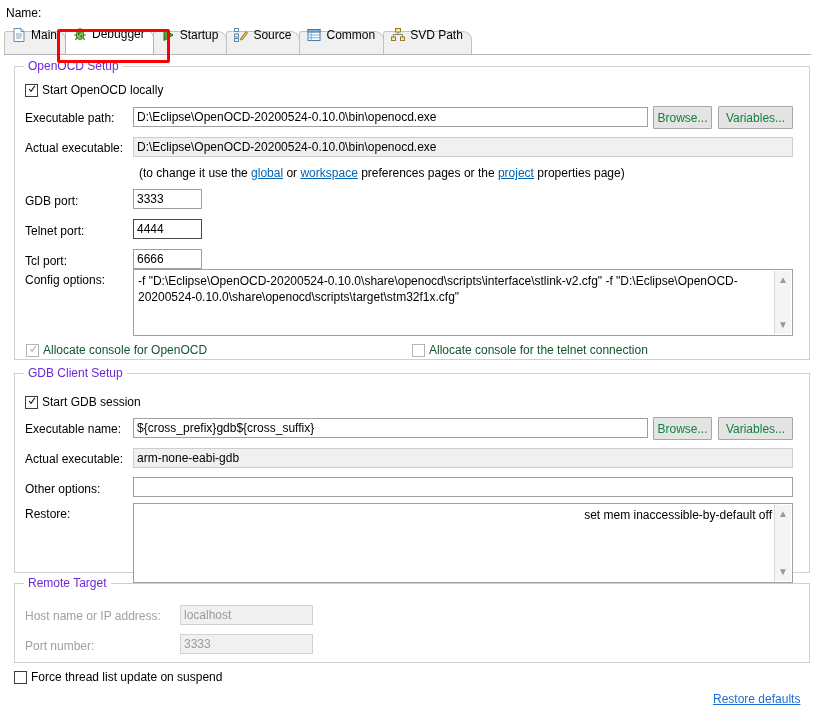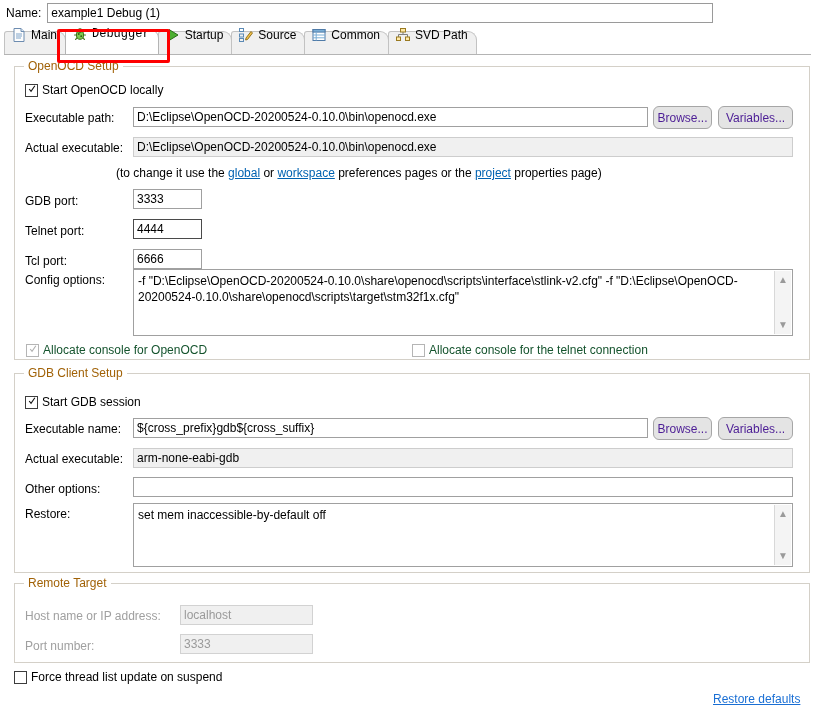--- a/index.html
+++ b/index.html
@@ -75,21 +75,20 @@
     position: relative;
     color: #000;
     white-space: nowrap;
   }
   .tab.active {
     background: #ffffff;
     height: 25px;
     border-color: #b4b4b4;
     z-index: 4;
     font-weight: normal;
-    font-family: Liberation Mono, monospace;
   }
   .tab .tico {
     width: 16px; height: 16px;
     display: inline-block;
     flex: 0 0 16px;
     position: relative;
   }
 
   
   .redbox {
@@ -106,21 +105,21 @@
     border: 1px solid #d4d0c8;
     box-sizing: border-box;
     background: transparent;
   }
   .group > .legend {
     position: absolute;
     top: -8px; left: 9px;
     background: #ffffff;
     padding: 0 4px;
     font-size: 12px;
-    color: #a16207;
+    color: #6d28d9;
     white-space: nowrap;
   }
 
   .lbl {
     position: absolute;
     font-size: 12px;
     color: #000;
     white-space: nowrap;
   }
   .lbl.dis { color: #a0a0a0; }
@@ -190,25 +189,25 @@
 
   
   .btn {
     position: absolute;
     box-sizing: border-box;
     height: 23px;
     border: 1px solid #a6a6a6;
     background: #e4e4e4;
     font-family: "Liberation Sans", sans-serif;
     font-size: 12px;
-    color: #4c1d95;
+    color: #15803d;
     display: flex;
     align-items: center;
     justify-content: center;
-    border-radius: 6px;
+    border-radius: 1px;
   }
 
   
   .cb {
     position: absolute;
     display: flex;
     align-items: center;
     gap: 4px;
     font-size: 12px;
     white-space: nowrap;
@@ -248,21 +247,20 @@
     color: #1a6fd4;
     text-decoration: underline;
     white-space: nowrap;
   }
 </style>
 </head>
 <body>
 
 <div class="name-row">
   <span class="name-label">Name:</span>
-  <input class="name-input" type="text" value="example1 Debug (1)" style="">
 </div>
 
 <div class="tabbar">
 
   <div class="tab">
     <span class="tico">
       <svg width="16" height="16" viewBox="0 0 16 16">
         <path d="M3 1.5h7l3 3v10H3z" fill="#fdfdfd" stroke="#6d8cb0" stroke-width="1"></path>
         <path d="M10 1.5v3h3" fill="#dbe8f5" stroke="#6d8cb0" stroke-width="1"></path>
         <g stroke="#7fa3c8" stroke-width="1">
@@ -371,21 +369,21 @@
 <div class="btn" style="left:653px; top:106px; width:59px;">
   <span>Browse...</span>
 </div>
 <div class="btn" style="left:718px; top:106px; width:75px;">
   <span>Variables...</span>
 </div>
 
 <span class="lbl" style="left:25px; top:141px;">Actual executable:</span>
 <input class="tin ro" type="text" readonly="" style="left: 133px; top: 137px; width: 660px;" value="D:\Eclipse\OpenOCD-20200524-0.10.0\bin\openocd.exe">
 
-<div class="hint" style="left:116px; top:166px;">
+<div class="hint" style="left:139px; top:166px;">
   <span>(to change it use the </span><span class="lnk">global</span><span> or </span><span class="lnk">workspace</span><span> preferences pages or the </span><span class="lnk">project</span><span> properties page)</span>
 </div>
 
 <span class="lbl" style="left:25px; top:194px;">GDB port:</span>
 <input class="tin" type="text" style="left: 133px; top: 189px; width: 69px;" value="3333">
 
 <span class="lbl" style="left:25px; top:224px;">Telnet port:</span>
 <input class="tin focus" type="text" style="left: 133px; top: 219px; width: 69px;" value="4444">
 
 <span class="lbl" style="left:25px; top:254px;">Tcl port:</span>
@@ -436,21 +434,21 @@
   <span>Variables...</span>
 </div>
 
 <span class="lbl" style="left:25px; top:452px;">Actual executable:</span>
 <input class="tin ro" type="text" readonly="" style="left: 133px; top: 448px; width: 660px;" value="arm-none-eabi-gdb">
 
 <span class="lbl" style="left:25px; top:482px;">Other options:</span>
 <input class="tin" type="text" style="left: 133px; top: 477px; width: 660px;" value="">
 
 <span class="lbl" style="left:25px; top:507px;">Restore:</span>
-<div class="tarea" style="left:133px; top:503px; width:660px; height:64px;">
+<div class="tarea" style="left:133px; top:503px; width:660px; height:80px;text-align:right;">
   <div class="txt">set mem inaccessible-by-default off</div>
   <div class="vscroll">
     <span class="arw up">▲</span>
     <span class="arw dn">▼</span>
   </div>
 </div>
 
 <div class="group" style="left:14px; top:583px; width:796px; height:80px;">
   <span class="legend">Remote Target</span>
 </div>

